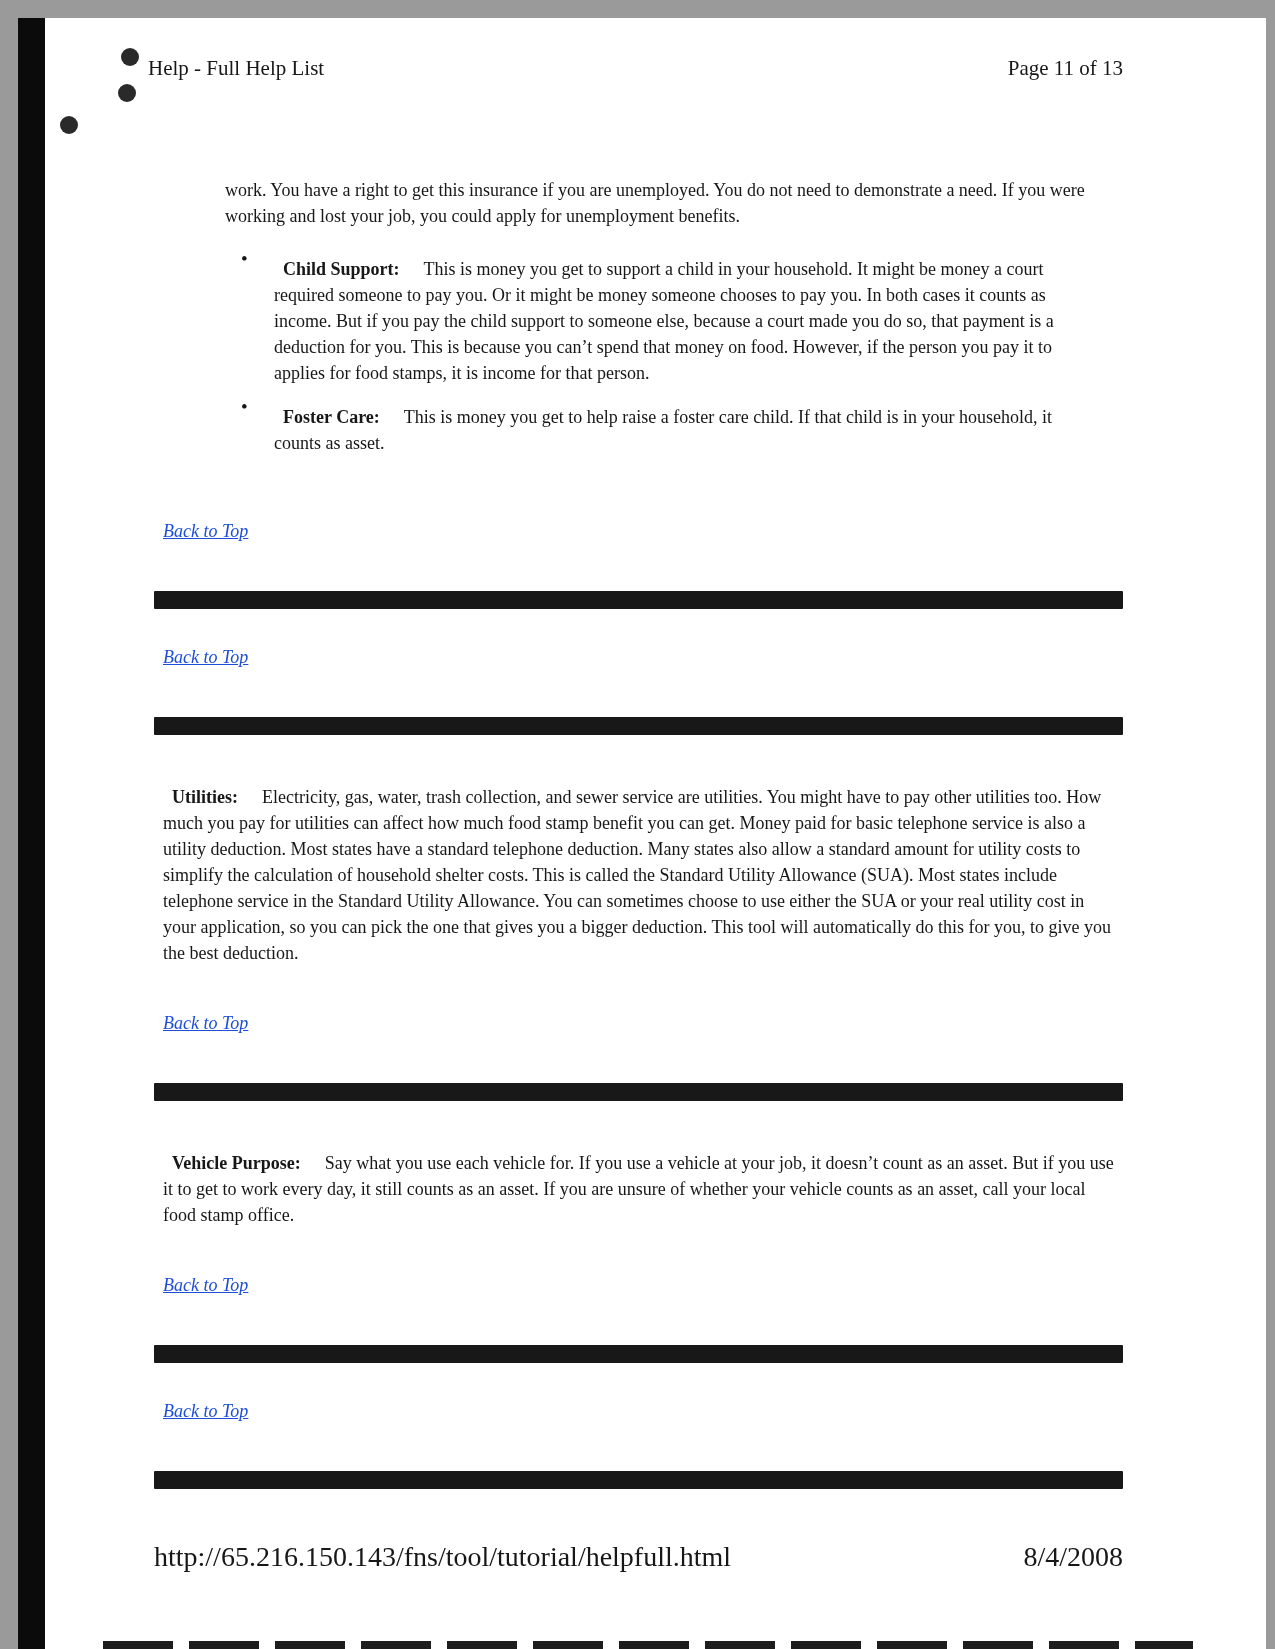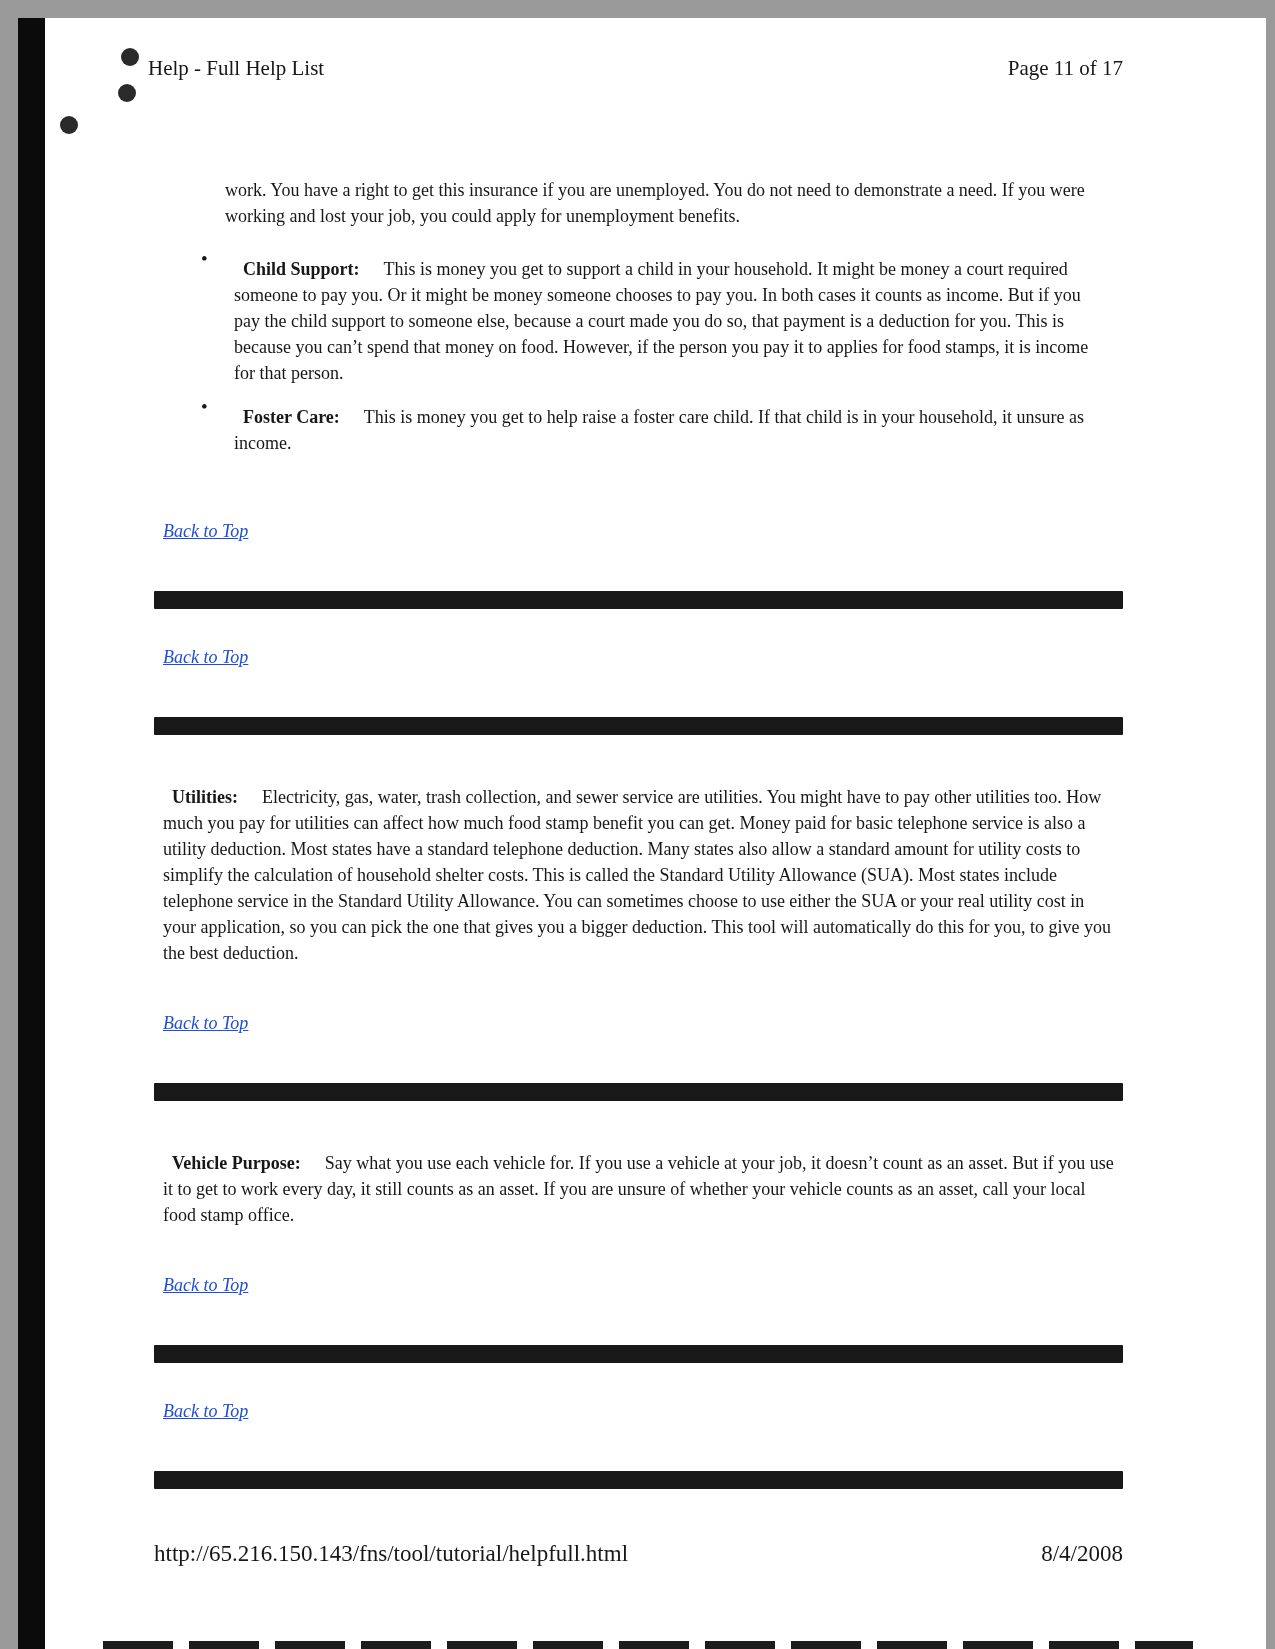--- a/index.html
+++ b/index.html
@@ -28,21 +28,21 @@
     padding:20px 152px 0 112px;
     font-size:21px;
   }
   .content {
     margin:60px 152px 0 118px;
     font-size:18px;
     line-height:26px;
   }
   .indent-block { padding-left:62px; }
   .bullets { list-style:none; }
-  .bullet-item { position:relative; }
+  .bullet-item { position:relative;margin-left:40px; }
   .bullet-item::before {
     content:"\2022";
     position:absolute; left:-24px; top:-1px;
     font-size:19px;
   }
   .term { font-weight:bold; margin-right:0.33em; }
   .term.tight { margin-right:0; }
   .backtop {
     display:inline-block;
     margin-top:26px;
@@ -54,49 +54,49 @@
   .rule {
     height:5px;
     background:#181818;
     margin-top:38px;
     border-radius:1px;
   }
   .section-para { margin-top:40px; }
   .pg-footer {
     position:absolute; left:118px; right:152px; top:1505px;
     display:flex; justify-content:space-between; align-items:baseline;
-    font-size:23px;
+    font-size:28px;
   }
   .bottom-artifact {
     position:absolute; left:85px; right:100px; bottom:8px; height:5px;
     background:repeating-linear-gradient(90deg,#1c1c1c 0 70px, transparent 70px 86px);
   }
 </style>
 </head>
 <body>
 
 <div class="page">
 
   <div class="scan-strip"></div>
   <div class="speck s1"></div>
   <div class="speck s2"></div>
   <div class="speck s3"></div>
 
   <header class="pg-header">
     <span>Help - Full Help List</span>
-    <span>Page 11 of 17</span>
+    <span>Page 11 of 13</span>
   </header>
 
   <main class="content">
 
     <div class="indent-block">
       <p class="cont">work. You have a right to get this insurance if you are unemployed. You do not need to demonstrate a need. If you were working and lost your job, you could apply for unemployment benefits.</p>
       <ul class="bullets">
         <li class="bullet-item"><b class="term">Child Support:</b><span>This is money you get to support a child in your household. It might be money a court required someone to pay you. Or it might be money someone chooses to pay you. In both cases it counts as income. But if you pay the child support to someone else, because a court made you do so, that payment is a deduction for you. This is because you can’t spend that money on food. However, if the person you pay it to applies for food stamps, it is income for that person.</span></li>
-        <li class="bullet-item"><b class="term">Foster Care:</b><span>This is money you get to help raise a foster care child. If that child is in your household, it unsure as income.</span></li>
+        <li class="bullet-item"><b class="term">Foster Care:</b><span>This is money you get to help raise a foster care child. If that child is in your household, it counts as asset.</span></li>
       </ul>
     </div>
 
     <a class="backtop">Back to Top</a>
     <div class="rule"></div>
 
 
     <a class="backtop">Back to Top</a>
     <div class="rule"></div>
 

